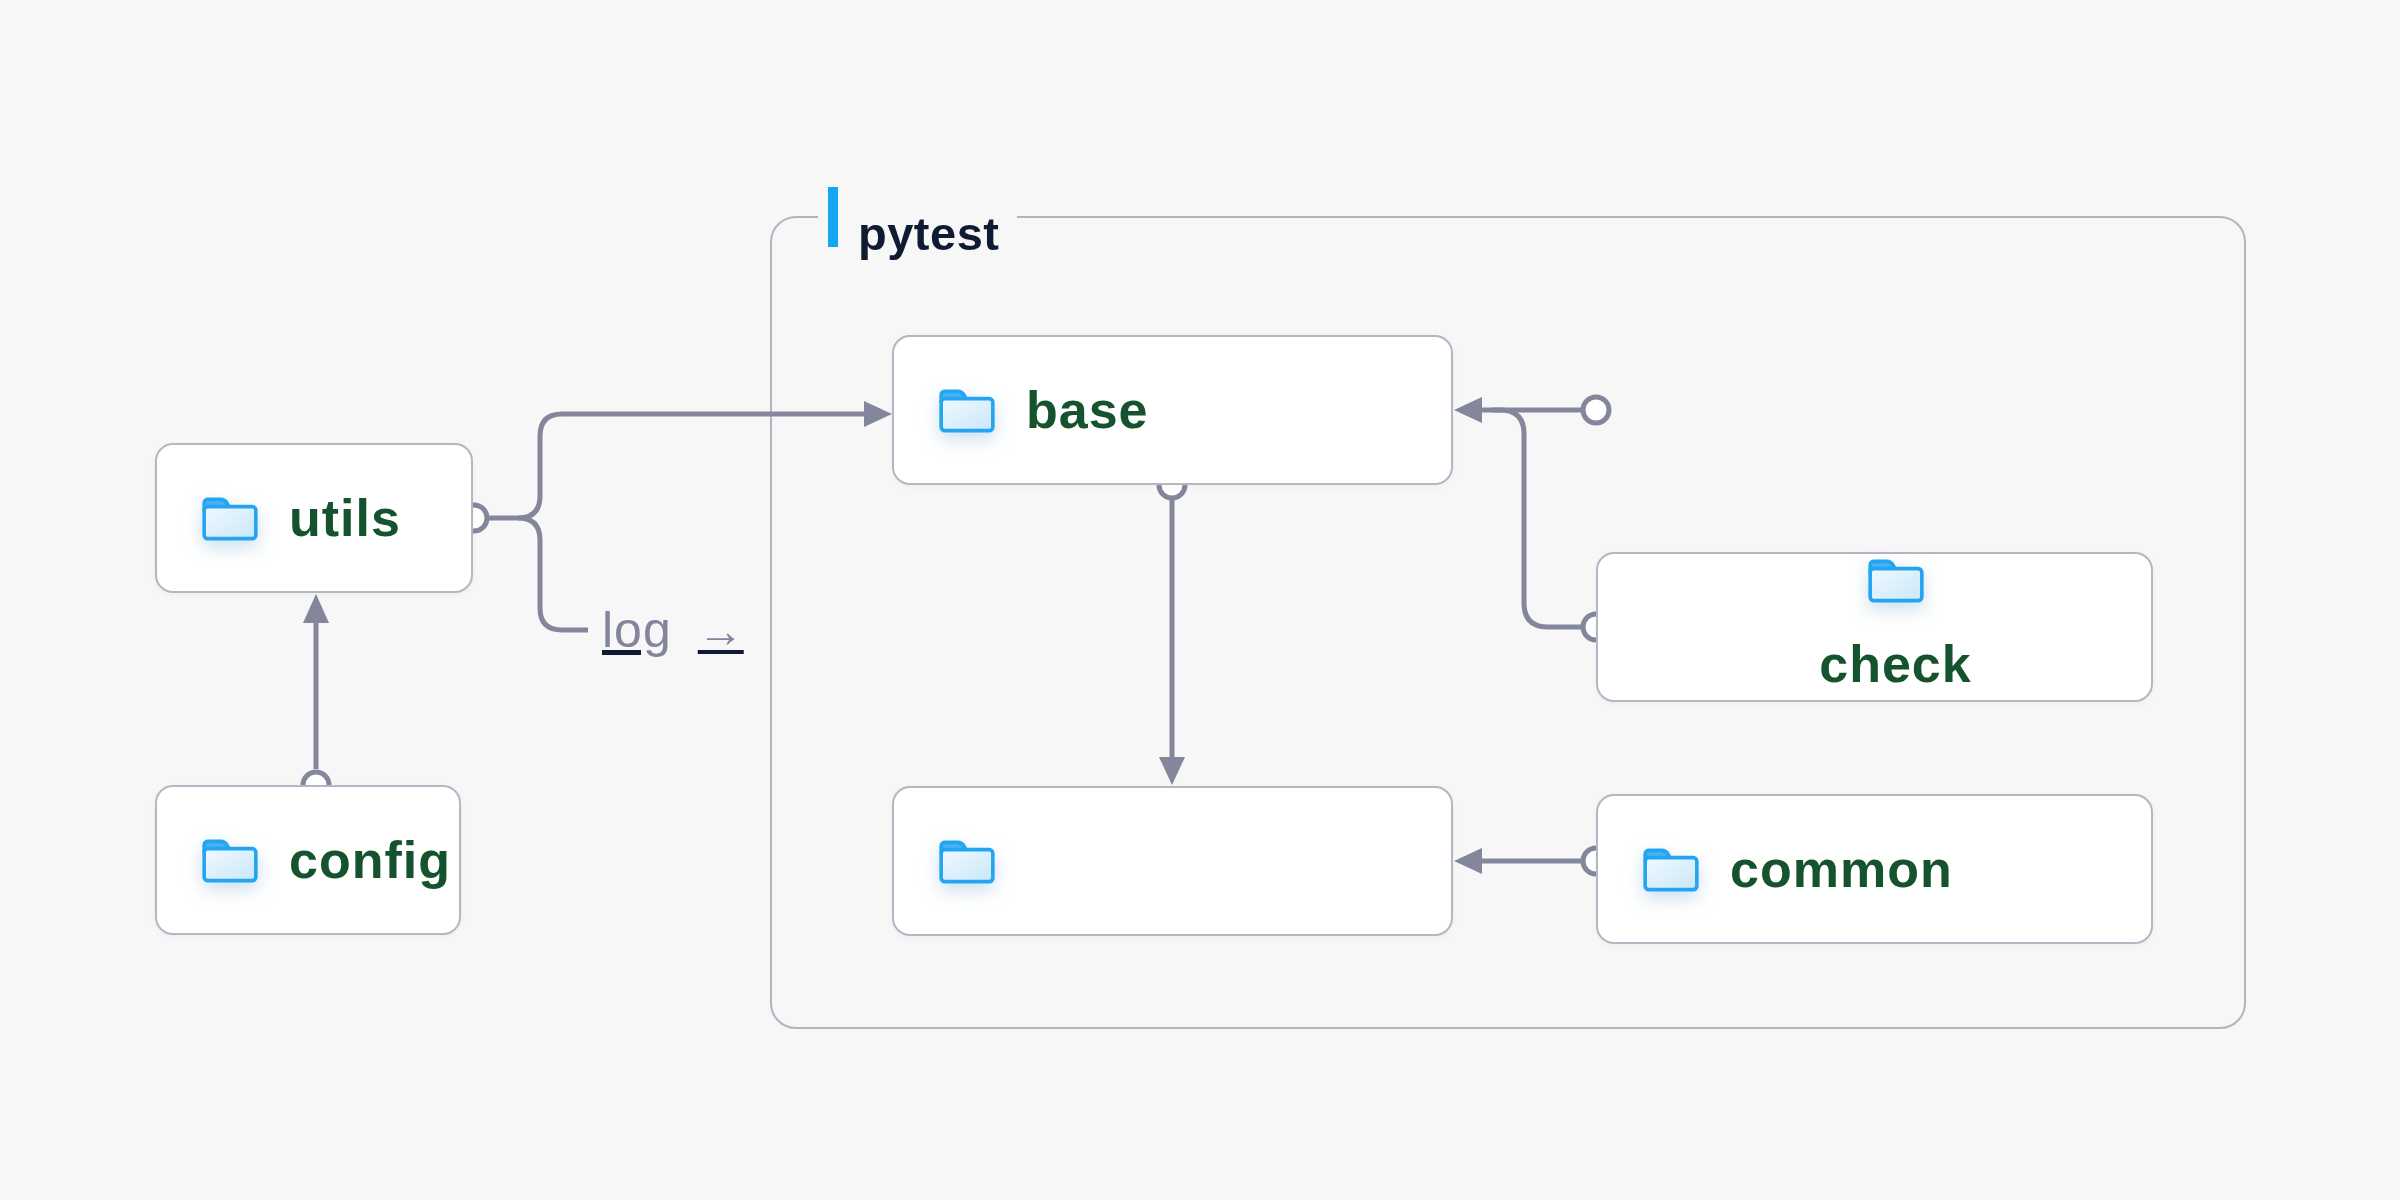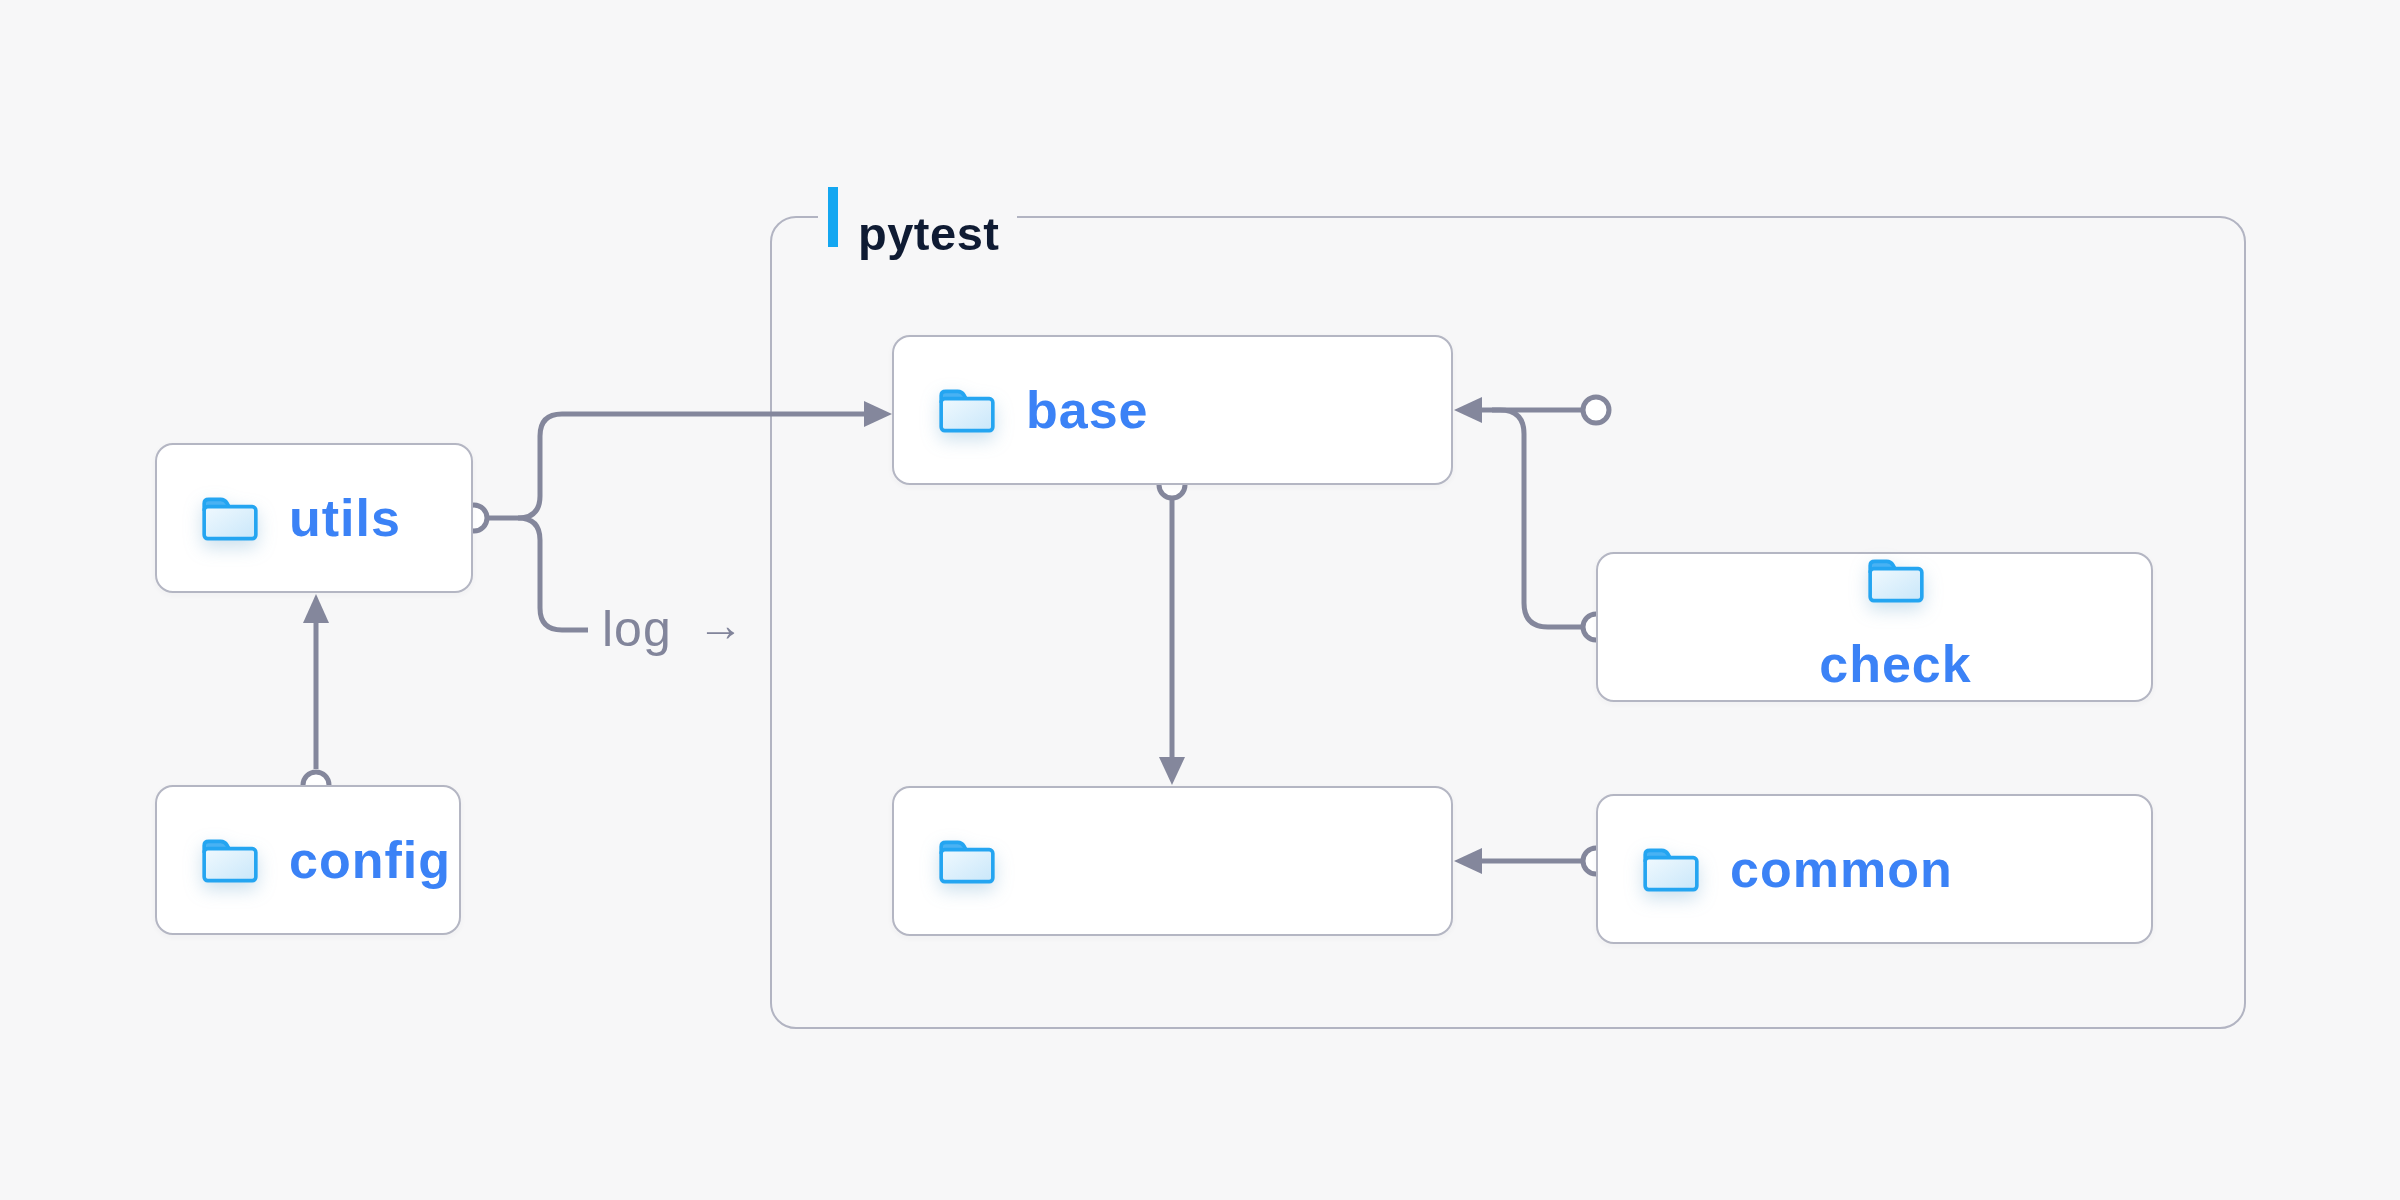--- a/index.html
+++ b/index.html
@@ -25,40 +25,40 @@
     font-size:47px;font-weight:700;letter-spacing:.5px;color:#0f1b33;margin-top:33px;
   }
   
   .node{
     position:absolute;box-sizing:border-box;height:150px;
     background:#ffffff;border:2.5px solid #b4b6c3;border-radius:18px;
     display:flex;align-items:center;gap:28px;padding-left:42px;
     box-shadow:0 2px 6px rgba(40,45,80,.04);
   }
   .node .label{
-    font-size:52px;font-weight:700;letter-spacing:1px;color:#3b82f6;
+    font-size:52px;font-weight:700;letter-spacing:1px;color:#14532d;
     white-space:nowrap;
   }
   .folder{flex:0 0 auto;filter:drop-shadow(0 7px 9px rgba(73,143,190,.28));}
   .node-utils    {left:155px; top:443px; width:318px;}
   .node-config   {left:155px; top:785px; width:306px;}
   .node-base     {left:892px; top:335px; width:561px;}
   .node-pymilvus {left:1596px;top:335px; width:557px;}
   .node-check    {left:1596px;top:552px; width:557px;flex-direction:column;}
   .node-testcases{left:892px; top:786px; width:561px;}
   .node-common   {left:1596px;top:786px; width:557px;margin-top:8px;}
   
   .edges{position:absolute;left:0;top:0;width:2400px;height:1200px;pointer-events:none;}
   .edges path{stroke:#84879c;stroke-width:5;fill:none;}
   .edges polygon{fill:#84879c;stroke:none;}
   .edges circle{fill:#ffffff;stroke:#84879c;stroke-width:5;}
   
   .log-label{
     position:absolute;left:602px;top:600px;height:60px;
-    display:flex;align-items:flex-start;gap:26px;
+    display:flex;align-items:center;gap:26px;text-decoration:underline;
   }
   .log-text{font-size:50px;font-weight:500;color:#82859b;letter-spacing:1px;}
   .log-arrow{font-size:46px;color:#82859b;line-height:1;padding-top:2px;}
 </style>
 </head>
 <body>
 
 <div class="canvas">
 
   <svg width="0" height="0" style="position:absolute" aria-hidden="true">

